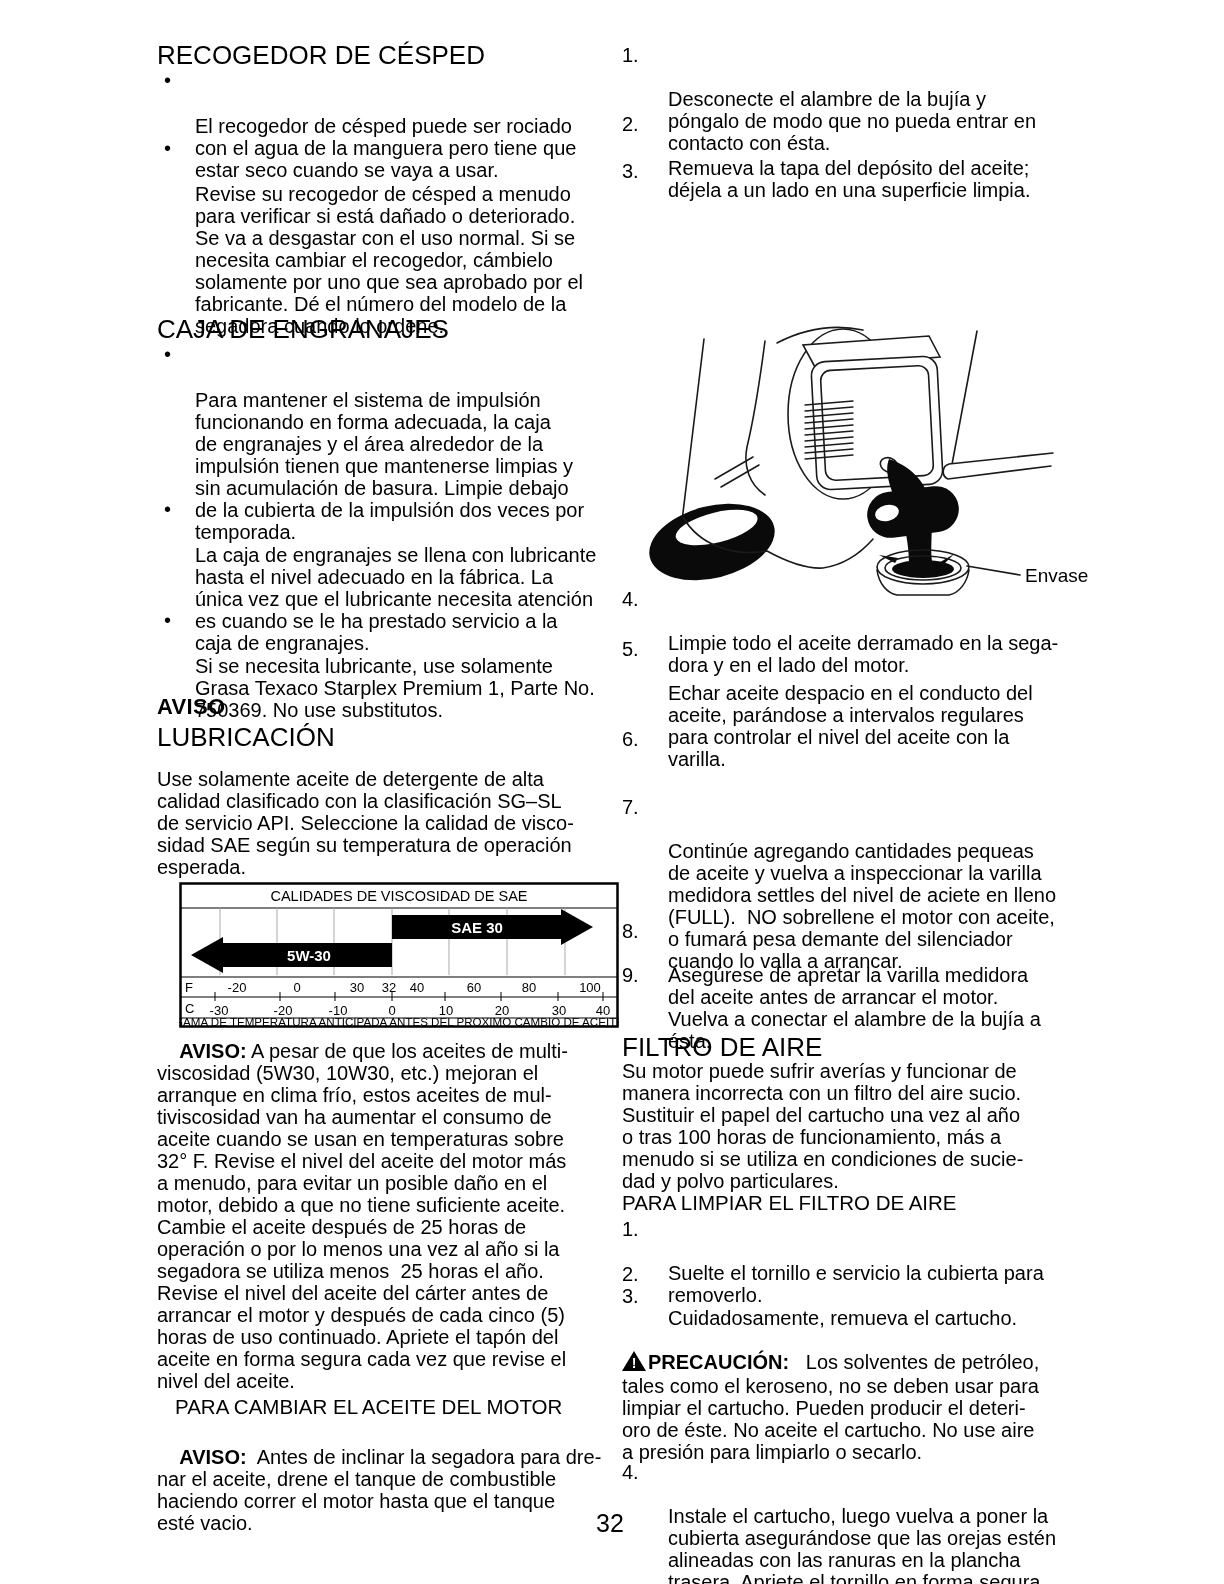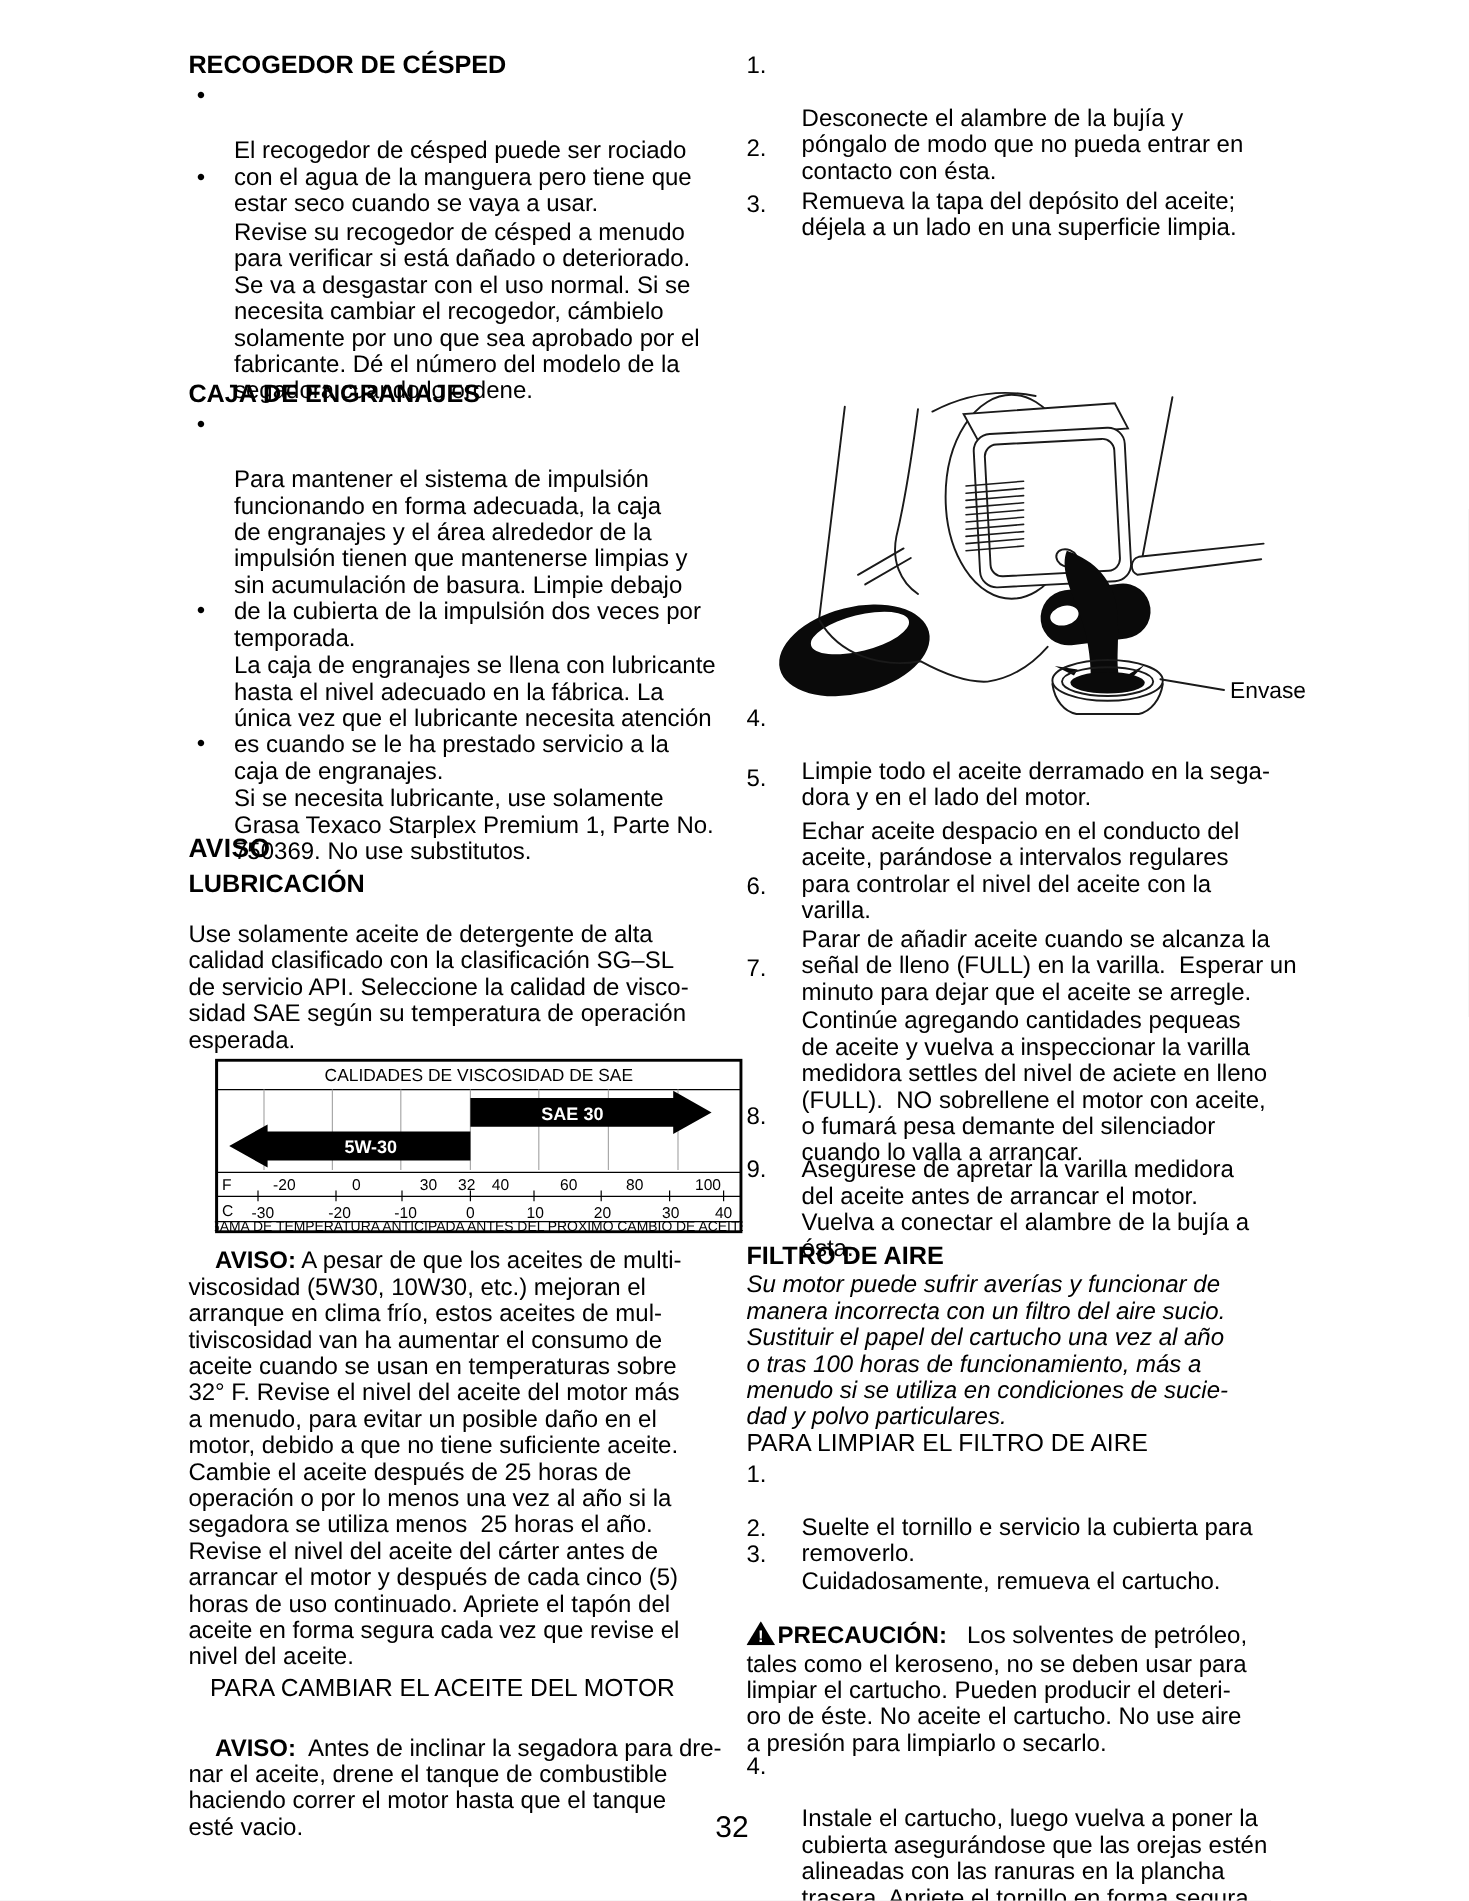--- a/index.html
+++ b/index.html
@@ -8,21 +8,21 @@
     width:1224px;height:1584px;
     background:#ffffff;
     font-family:"Liberation Sans", sans-serif;
     color:#000;
     font-size:20px;
     line-height:22px;
     overflow:hidden;
     margin:0 auto;
   }
   .blk{position:absolute;white-space:pre;}
-  .h{font-weight:bold;font-size:21px;}
+  .h{font-weight:normal;font-size:26px;}
   .h-big{font-weight:bold;font-size:22px;letter-spacing:.3px;}
   .caps{font-size:20.5px;}
   .li{padding-left:46px;}
   .li .num{position:absolute;left:0;top:0;}
   .bl{padding-left:38px;}
   .bl .num{position:absolute;left:7px;top:-2px;}
   .boldlbl{font-weight:bold;}
   .pagenum{font-size:25px;}
   svg text{font-family:"Liberation Sans", sans-serif;}
   .w-icon{display:inline-block;vertical-align:-2px;margin-right:2px;}
@@ -240,43 +240,41 @@
     <span class="num">4.</span><div>Limpie todo el aceite derramado en la sega-
 dora y en el lado del motor.</div>
   </div>
   <div class="blk li" style="left:622px;top:638px;width:480px;">
     <span class="num">5.</span><div>Echar aceite despacio en el conducto del
 aceite, parándose a intervalos regulares
 para controlar el nivel del aceite con la
 varilla.</div>
   </div>
   <div class="blk li" style="left:622px;top:728px;width:480px;">
-    <span class="num">6.</span><div>Parar de añadir aceite cuando se alcanza la
-señal de lleno (FULL) en la varilla.  Esperar un
-minuto para dejar que el aceite se arregle.</div>
+    <span class="num">6.</span>
   </div>
   <div class="blk li" style="left:622px;top:796px;width:480px;">
     <span class="num">7.</span><div>Continúe agregando cantidades pequeas
 de aceite y vuelva a inspeccionar la varilla
 medidora settles del nivel de aciete en lleno
 (FULL).  NO sobrellene el motor con aceite,
 o fumará pesa demante del silenciador
 cuando lo valla a arrancar.</div>
   </div>
   <div class="blk li" style="left:622px;top:920px;width:480px;">
     <span class="num">8.</span><div>Asegúrese de apretar la varilla medidora
 del aceite antes de arrancar el motor.</div>
   </div>
   <div class="blk li" style="left:622px;top:964px;width:480px;">
     <span class="num">9.</span><div>Vuelva a conectar el alambre de la bujía a
 ésta.</div>
   </div>
 
   <div class="blk h" style="left:622px;top:1036px;">FILTRO DE AIRE</div>
-  <div class="blk" style="left:622px;top:1060px;width:480px;font-style:italic;">Su motor puede sufrir averías y funcionar de
+  <div class="blk" style="left:622px;top:1060px;width:480px;">Su motor puede sufrir averías y funcionar de
 manera incorrecta con un filtro del aire sucio.
 Sustituir el papel del cartucho una vez al año
 o tras 100 horas de funcionamiento, más a
 menudo si se utiliza en condiciones de sucie-
 dad y polvo particulares.</div>
   <div class="blk caps" style="left:622px;top:1192px;">PARA LIMPIAR EL FILTRO DE AIRE</div>
 
   <div class="blk li" style="left:622px;top:1218px;width:480px;">
     <span class="num">1.</span><div>Suelte el tornillo e servicio la cubierta para
 removerlo.</div>

